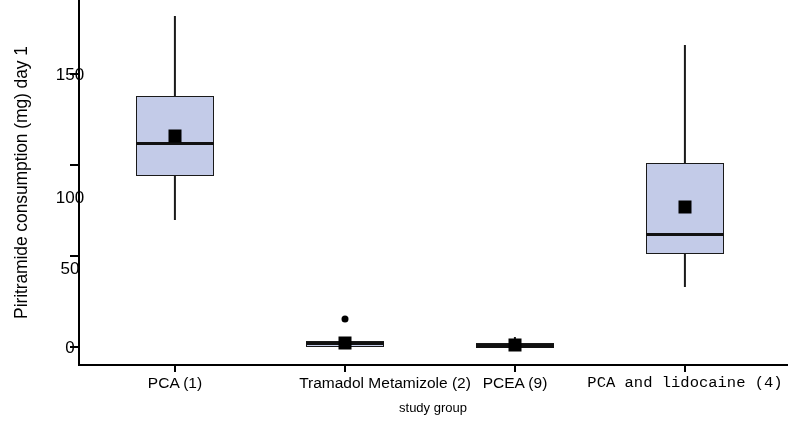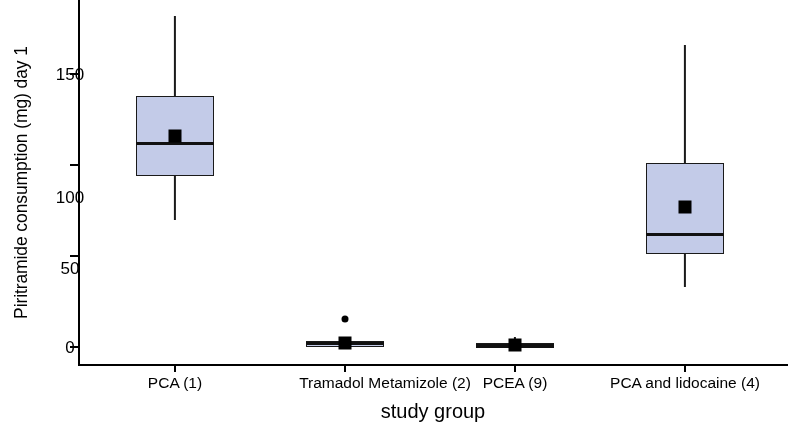--- a/index.html
+++ b/index.html
@@ -35,21 +35,21 @@
     letter-spacing: -0.1px;
     white-space: nowrap;
   }
   
   .xlabel {
     position: absolute;
     left: 78px;
     top: 400px;
     width: 710px;
     text-align: center;
-    font-size: 20px;
+    font-size: 13px;
   }
   
   .axis-y-line {
     position: absolute;
     left: 78px;
     top: 0px;
     width: 1.6px;
     height: 365px;
     background: #000000;
   }
@@ -157,21 +157,21 @@
       <div class="yticklabel" style="top: 74px;">150</div>
     </div>
   <div id="xticks">
       <div class="xtick" style="left: 174.2px;"></div>
       <div class="xticklabel" style="left: 175px;">PCA (1)</div>
       <div class="xtick" style="left: 344.2px;"></div>
       <div class="xticklabel" style="left: 345px; margin-left: 40px;">Tramadol Metamizole (2)</div>
       <div class="xtick" style="left: 514.2px;"></div>
       <div class="xticklabel" style="left: 515px;">PCEA (9)</div>
       <div class="xtick" style="left: 684.2px;"></div>
-      <div class="xticklabel" style="left: 685px;">PCA and lidocaine (4)</div>
+      <div class="xticklabel" style="left: 685px; font-family: Liberation Mono, monospace;">PCA and lidocaine (4)</div>
     </div>
 
   <div class="plot-area" id="plot-area">
       <div class="whisker" style="left: 175px; top: 15.76px; height: 80.08px;"></div>
       <div class="whisker" style="left: 175px; top: 175.92px; height: 43.68px;"></div>
       <div class="box" style="left: 175px; width: 78px; top: 95.84px; height: 80.08px;"></div>
       <div class="median" style="left: 175px; width: 78px; top: 141.56px;"></div>
       <div class="mean" style="left: 175px; top: 135.88px;"></div>
       <div class="whisker" style="left: 345px; top: 339.72px; height: 0.91px;"></div>
       <div class="whisker" style="left: 345px; top: 347px; height: 0px;"></div>

